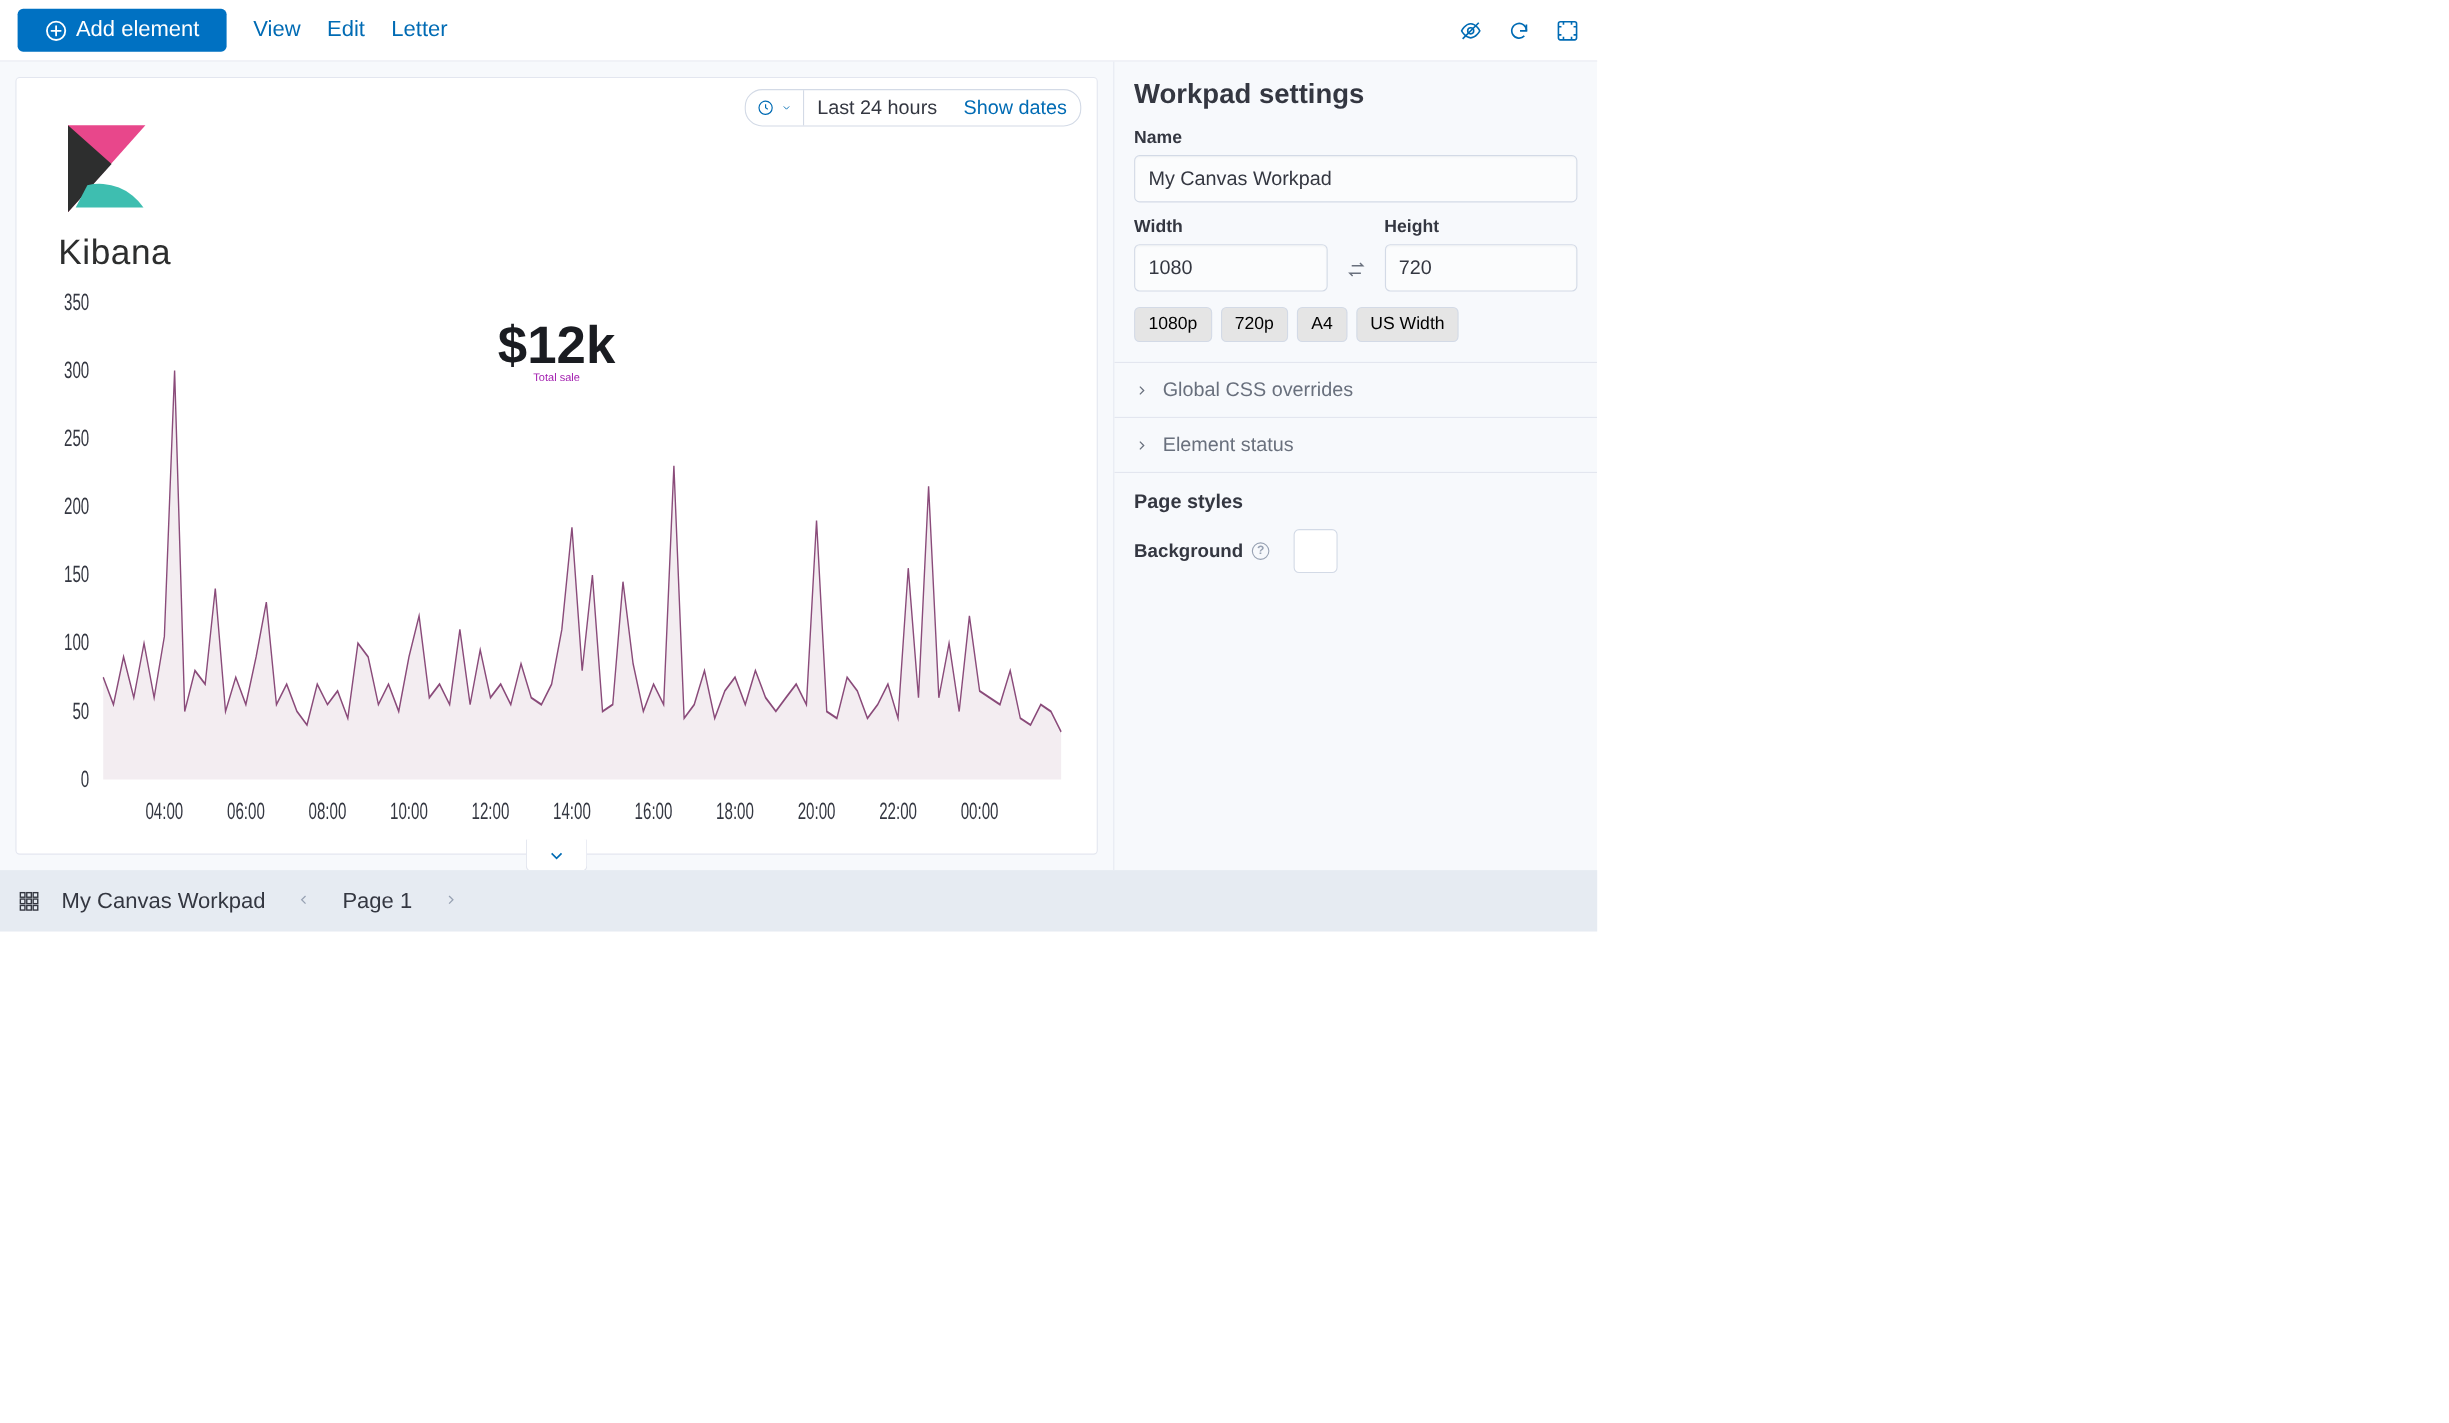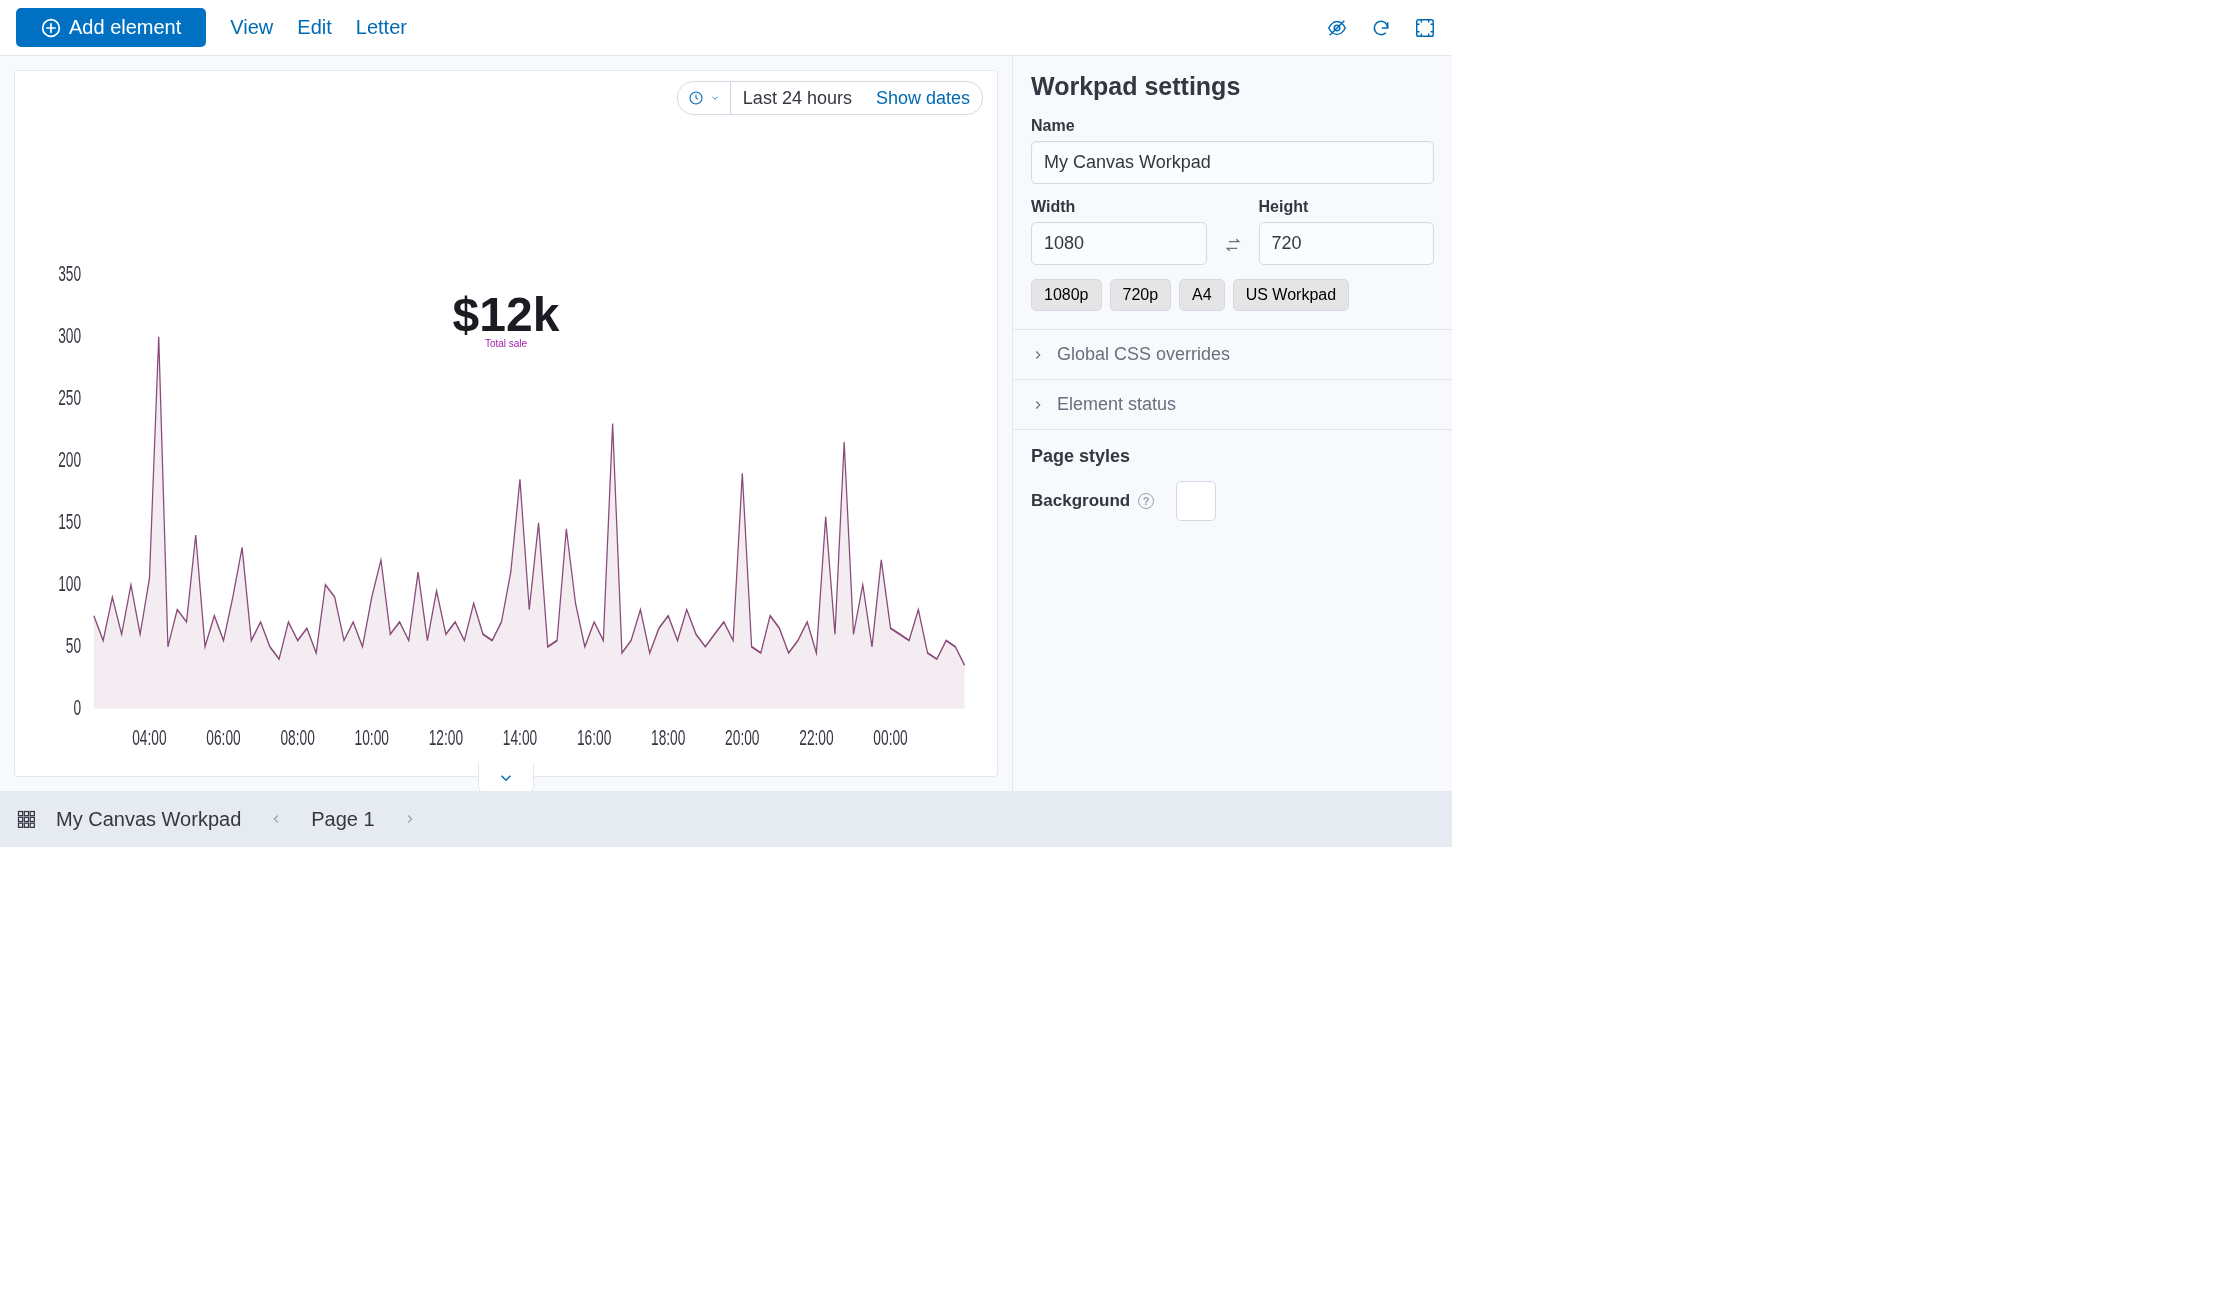--- a/index.html
+++ b/index.html
@@ -103,20 +103,28 @@
                 <path d="M12 7v5l3 2" stroke="#006bb4" stroke-width="1.6" fill="none"></path>
               </svg>
             <svg width="10" height="10" viewBox="0 0 24 24">
                 <path d="M6 9l6 6 6-6" stroke="#006bb4" stroke-width="2" fill="none"></path>
               </svg>
           </div>
           <div class="tf-center">Last 24 hours</div>
           <div class="tf-right">Show dates</div>
         </div>
 
+        <div class="kibana-logo">
+          <svg viewBox="0 0 100 100">
+            <path d="M10 10 H90 L10 100 Z" fill="#e8478b"></path>
+            <path d="M10 10 L10 100 L55 50 Z" fill="#2d2e2e"></path>
+            <path d="M30 72 A55 55 0 0 1 88 95 L18 95 Z" fill="#3ebeb0"></path>
+          </svg>
+          <div class="word">Kibana</div>
+        </div>
 
         <div class="metric">
           <div class="big">$12k</div>
           <div class="small">Total sale</div>
         </div>
 
         <div class="chart-area">
           <svg class="chart-svg" viewBox="0 0 880 300" preserveAspectRatio="none">
             <g id="yticks">
                 <text x="38" y="274" text-anchor="end" font-size="13" fill="#343741">0</text>
@@ -170,21 +178,21 @@
           </div>
           <div class="dim-col">
             <div class="field-label">Height</div>
             <input class="text-input" value="720" style="">
           </div>
         </div>
         <div class="preset-row">
           <button class="preset">1080p</button>
           <button class="preset">720p</button>
           <button class="preset">A4</button>
-          <button class="preset">US Workpad</button>
+          <button class="preset">US Width</button>
         </div>
       </div>
       <div class="accordion">
         <svg width="14" height="14" viewBox="0 0 24 24">
             <path d="M9 6l6 6-6 6" stroke="#69707d" stroke-width="2" fill="none"></path>
           </svg>
         <span>Global CSS overrides</span>
       </div>
       <div class="accordion last">
         <svg width="14" height="14" viewBox="0 0 24 24">

